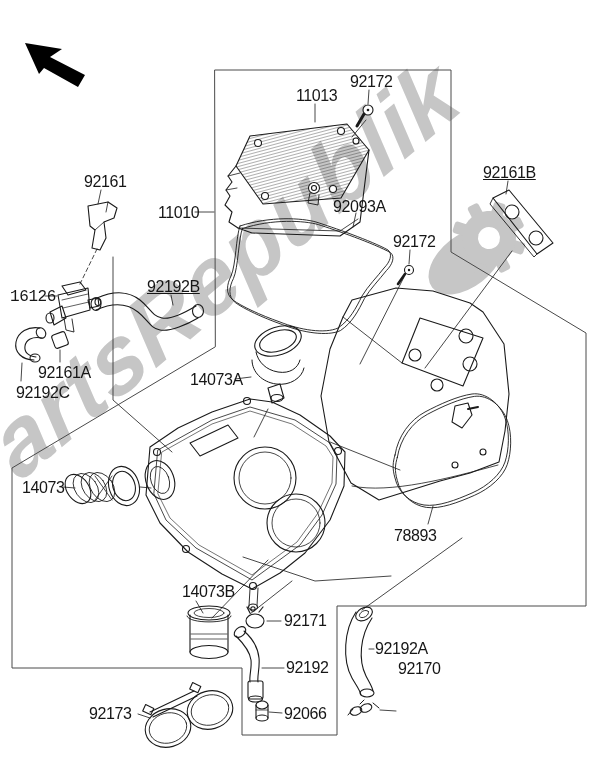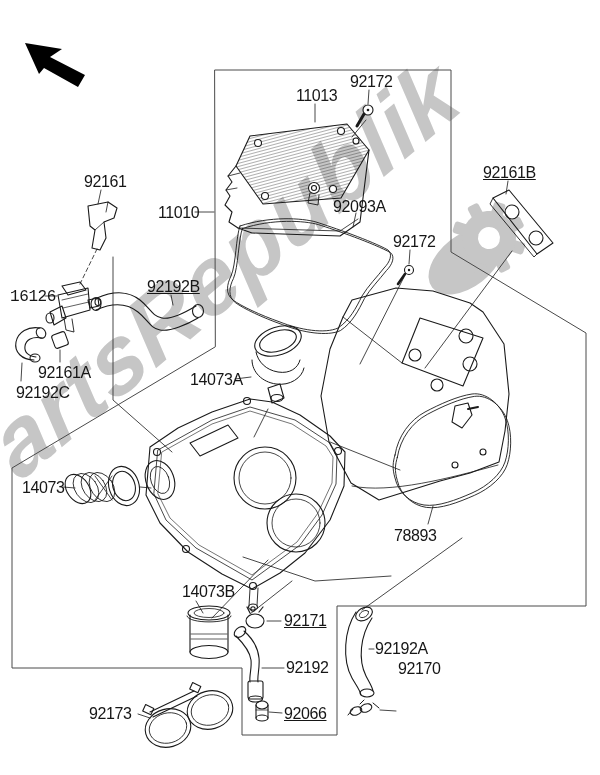--- a/index.html
+++ b/index.html
@@ -295,21 +295,21 @@
       <div class="plabel" style="left: 84px; top: 173px;">92161</div>
       <div class="plabel" style="left: 10px; top: 288px; font-family: Liberation Mono, monospace;">16126</div>
       <div class="plabel" style="left: 147px; top: 278px; text-decoration: underline;">92192B</div>
       <div class="plabel" style="left: 38px; top: 364px;">92161A</div>
       <div class="plabel" style="left: 16px; top: 384px;">92192C</div>
       <div class="plabel" style="left: 190px; top: 371px;">14073A</div>
       <div class="plabel" style="left: 393px; top: 233px;">92172</div>
       <div class="plabel" style="left: 394px; top: 527px;">78893</div>
       <div class="plabel" style="left: 22px; top: 479px;">14073</div>
       <div class="plabel" style="left: 182px; top: 583px;">14073B</div>
-      <div class="plabel" style="left: 284px; top: 612px; text-decoration: underline;">92171</div>
+      <div class="plabel" style="left: 284px; top: 612px;">92171</div>
       <div class="plabel" style="left: 286px; top: 659px; text-align: right;">92192</div>
-      <div class="plabel" style="left: 284px; top: 705px; text-decoration: underline;">92066</div>
+      <div class="plabel" style="left: 284px; top: 705px;">92066</div>
       <div class="plabel" style="left: 375px; top: 640px;">92192A</div>
       <div class="plabel" style="left: 398px; top: 660px;">92170</div>
       <div class="plabel" style="left: 89px; top: 705px; text-align: center;">92173</div>
     </div>
 
 </div>
 
 </body></html>

